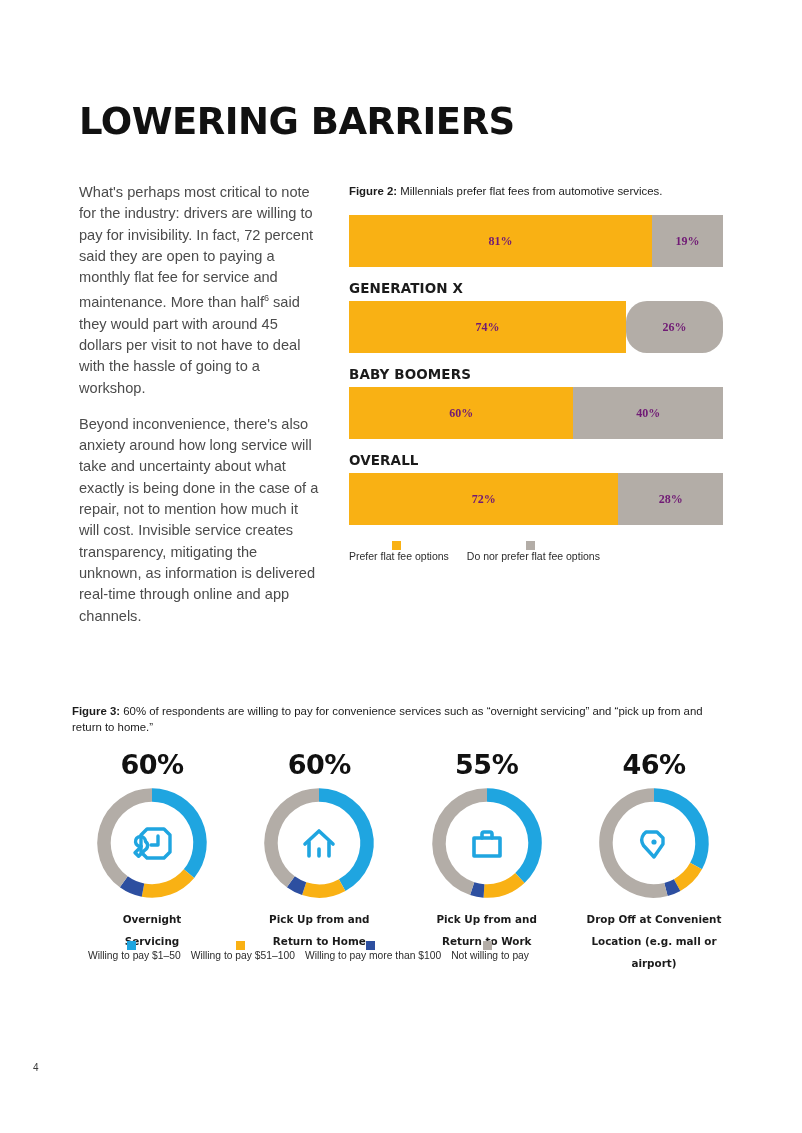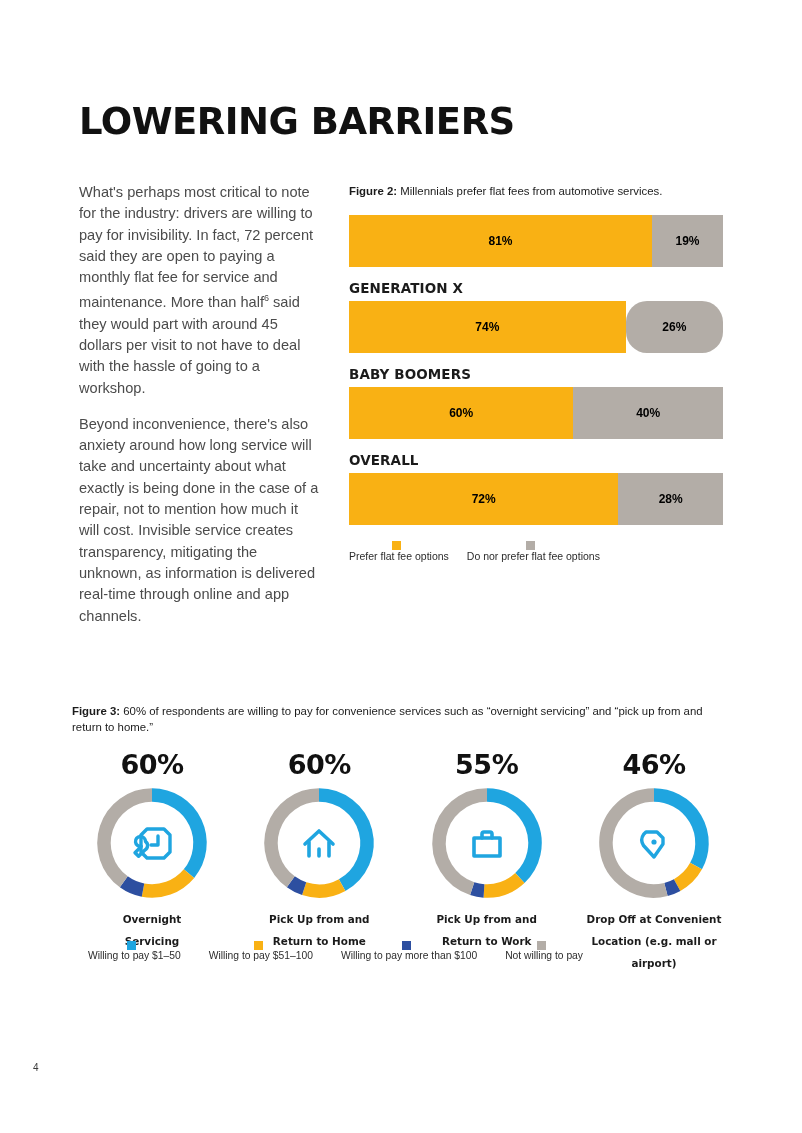--- a/index.html
+++ b/index.html
@@ -76,22 +76,22 @@
     display: flex;
     width: 374px;
     height: 52px;
   }
   .seg {
     display: flex;
     align-items: center;
     justify-content: center;
     font-size: 12px;
     font-weight: 700;
-    color: #000000;
-    font-family: Liberation Sans, sans-serif;
+    color: #701a75;
+    font-family: Liberation Serif, serif;
   }
   .seg.primary { background: #F9B114; }
   .seg.secondary { background: #B3ADA7; }
 
   .bar-legend {
     display: flex;
     align-items: center;
     margin-top: 9px;
     gap: 18px;
   }
@@ -152,21 +152,21 @@
     color: #1b1b1b;
     text-align: center;
     font-family: "DejaVu Sans", sans-serif;
   }
   .donut-legend {
     position: absolute;
     left: 16px;
     top: 238px;
     display: flex;
     align-items: center;
-    gap: 28px;
+    gap: 10px;
   }
   .donut-legend .legend-item { font-size: 10.3px; }
 
   .page-number {
     position: absolute;
     left: 33px;
     top: 1062px;
     font-size: 10px;
     color: #3a3a3a;
   }

